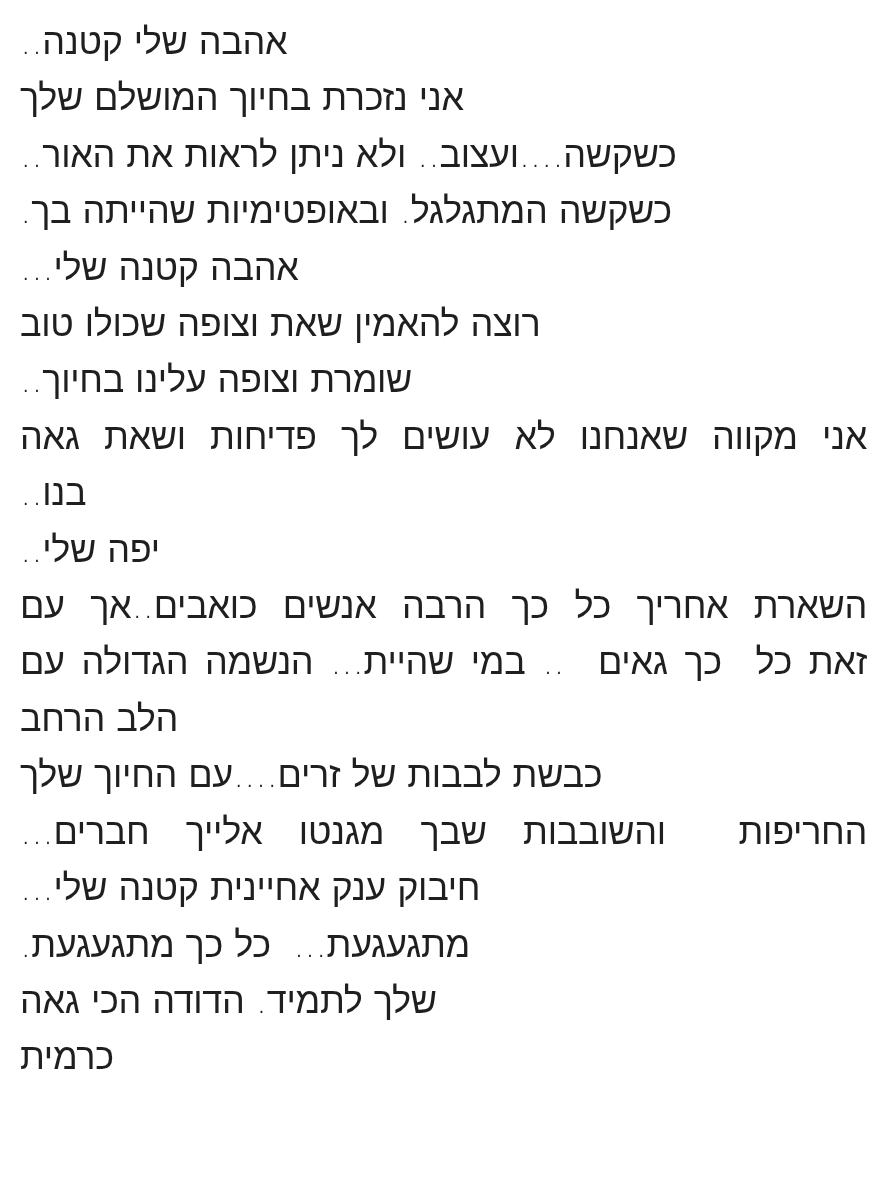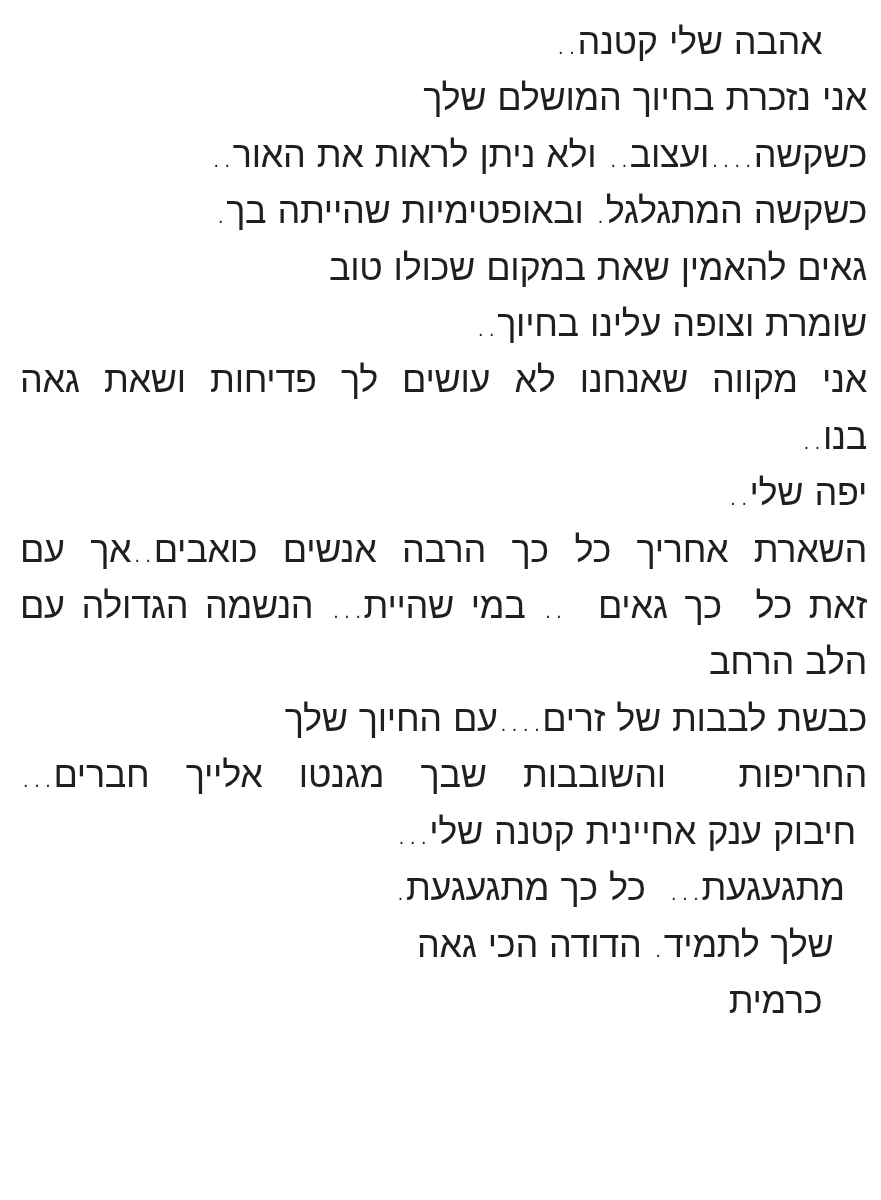--- a/index.html
+++ b/index.html
@@ -16,38 +16,39 @@
   .doc {
     direction: rtl;
     padding: 14px 14px 0 20px;
     font-size: 36px;
     font-weight: 300;
     line-height: 56.4px;
     color: #1f1f1f;
     letter-spacing: -0.3px;
   }
   .line {
-    text-align: right;
+    text-align: left;
     white-space: pre-wrap;
     min-height: 56.4px;
   }
   .line.justify {
     text-align: justify;
     text-align-last: justify;
   }
 </style>
 </head>
 <body>
 
 <div class="doc">
     <div class="line">&nbsp;&nbsp;&nbsp;&nbsp;אהבה שלי קטנה..</div>
     <div class="line">אני נזכרת בחיוך המושלם שלך</div>
     <div class="line">כשקשה....ועצוב.. ולא ניתן לראות את האור..</div>
     <div class="line">כשקשה המתגלגל. ובאופטימיות שהייתה בך.</div>
-    <div class="line">גאים להאמין שאת במקום שכולו טוב</div>
+    <div class="line">אהבה קטנה שלי...</div>
+    <div class="line">רוצה להאמין שאת וצופה שכולו טוב</div>
     <div class="line">שומרת וצופה עלינו בחיוך..</div>
     <div class="line justify">אני מקווה שאנחנו לא עושים לך פדיחות ושאת גאה</div>
     <div class="line">בנו..</div>
     <div class="line">יפה שלי..</div>
     <div class="line justify">השארת אחריך כל כך הרבה אנשים כואבים..אך עם</div>
     <div class="line justify">זאת כל  כך גאים  .. במי שהיית... הנשמה הגדולה עם</div>
     <div class="line">הלב הרחב</div>
     <div class="line">כבשת לבבות של זרים....עם החיוך שלך</div>
     <div class="line justify">החריפות  והשובבות שבך מגנטו אלייך חברים...</div>
     <div class="line">&nbsp;חיבוק ענק אחיינית קטנה שלי...</div>

